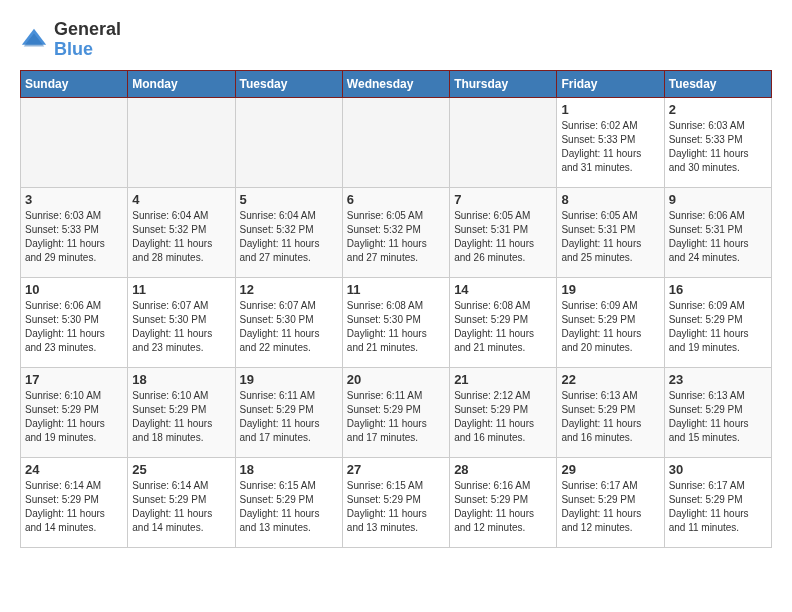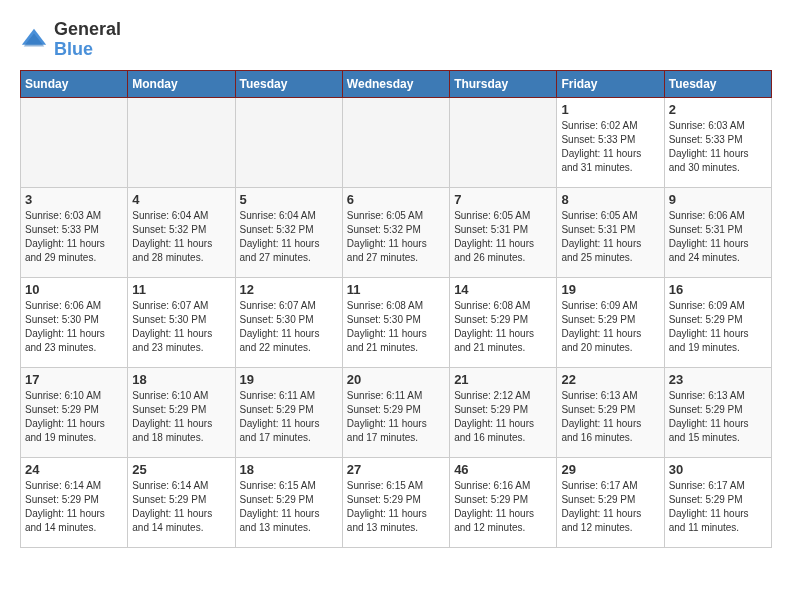--- a/index.html
+++ b/index.html
@@ -285,21 +285,21 @@
 Sunset: 5:29 PM
 Daylight: 11 hours and 13 minutes.</div>
         </td>
         <td class="">
           <div class="day-num">27</div>
           <div class="day-detail">Sunrise: 6:15 AM
 Sunset: 5:29 PM
 Daylight: 11 hours and 13 minutes.</div>
         </td>
         <td class="">
-          <div class="day-num">46</div>
+          <div class="day-num">28</div>
           <div class="day-detail">Sunrise: 6:16 AM
 Sunset: 5:29 PM
 Daylight: 11 hours and 12 minutes.</div>
         </td>
         <td class="">
           <div class="day-num">29</div>
           <div class="day-detail">Sunrise: 6:17 AM
 Sunset: 5:29 PM
 Daylight: 11 hours and 12 minutes.</div>
         </td>

